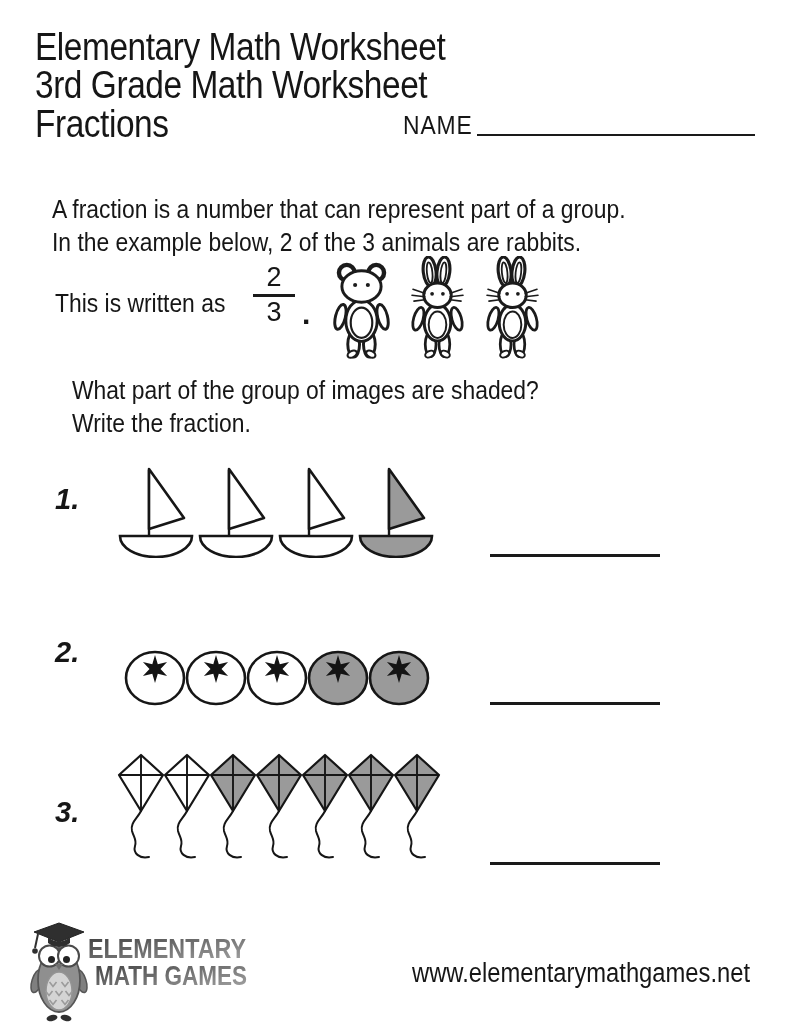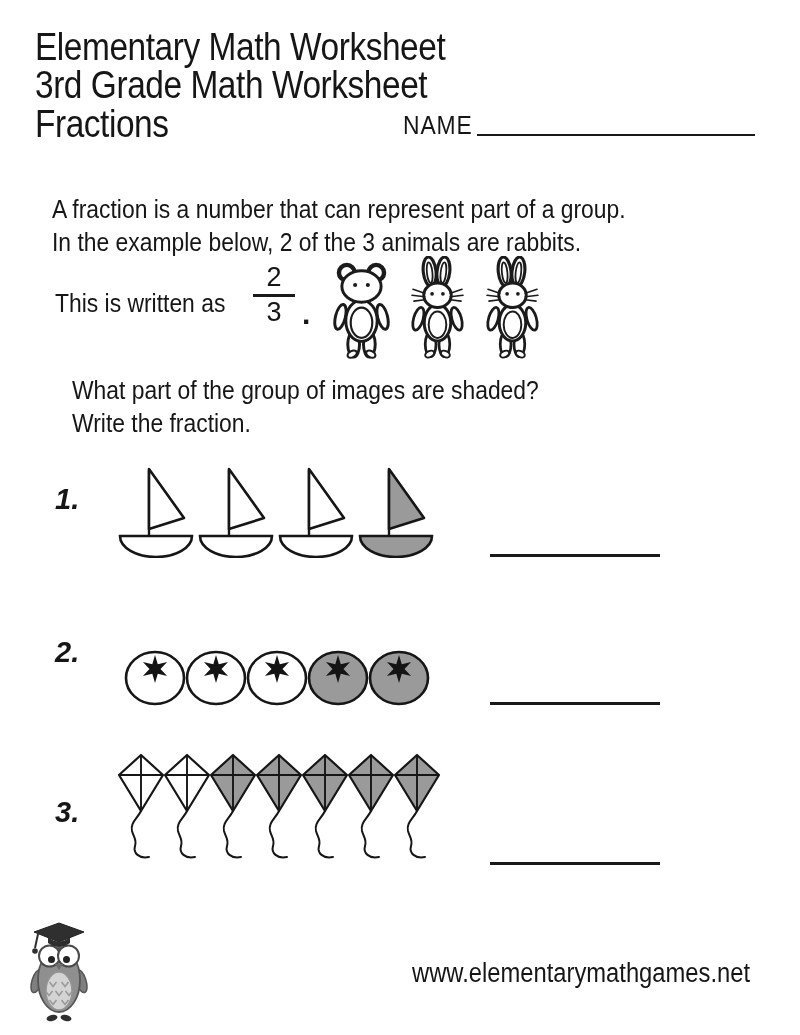--- a/index.html
+++ b/index.html
@@ -244,15 +244,27 @@
       <circle cx="40.5" cy="38" r="10.5" fill="#ffffff" stroke="#4a4a4a" stroke-width="2"></circle>
       <circle cx="23.5" cy="41.5" r="3.5" fill="#222222"></circle>
       <circle cx="38.5" cy="41.5" r="3.5" fill="#222222"></circle>
       <polygon points="27,46 35,46 31,52" fill="#6f6f6f"></polygon>
       <polygon points="31,5 56,14 31,24 6,14" fill="#2f2f2f" stroke="#222" stroke-width="1"></polygon>
       <path d="M20,19 Q31,28 42,19 L42,25 Q31,33 20,25 Z" fill="#2f2f2f"></path>
       <line x1="10" y1="16" x2="7" y2="30" stroke="#2f2f2f" stroke-width="2"></line>
       <circle cx="7" cy="33" r="2.8" fill="#2f2f2f"></circle>
     </svg>
   </div>
+  <div class="abs" style="left:86px; top:926px;">
+    <svg width="180" height="64" viewBox="0 0 180 64">
+      <defs>
+        <linearGradient id="lggrad" x1="0" y1="0" x2="1" y2="1">
+          <stop offset="0" stop-color="#3c3c3c"></stop>
+          <stop offset="1" stop-color="#a8a8a8"></stop>
+        </linearGradient>
+      </defs>
+      <text x="2" y="32" font-family="Liberation Sans, sans-serif" font-weight="bold" font-size="27" fill="url(#lggrad)" textLength="158" lengthAdjust="spacingAndGlyphs">ELEMENTARY</text>
+      <text x="9" y="59" font-family="Liberation Sans, sans-serif" font-weight="bold" font-size="27" fill="url(#lggrad)" textLength="152" lengthAdjust="spacingAndGlyphs">MATH GAMES</text>
+    </svg>
+  </div>
   <div class="abs url cond" style="left:412px; top:958px;">www.elementarymathgames.net</div>
 
 </div>
 
 </body></html>

